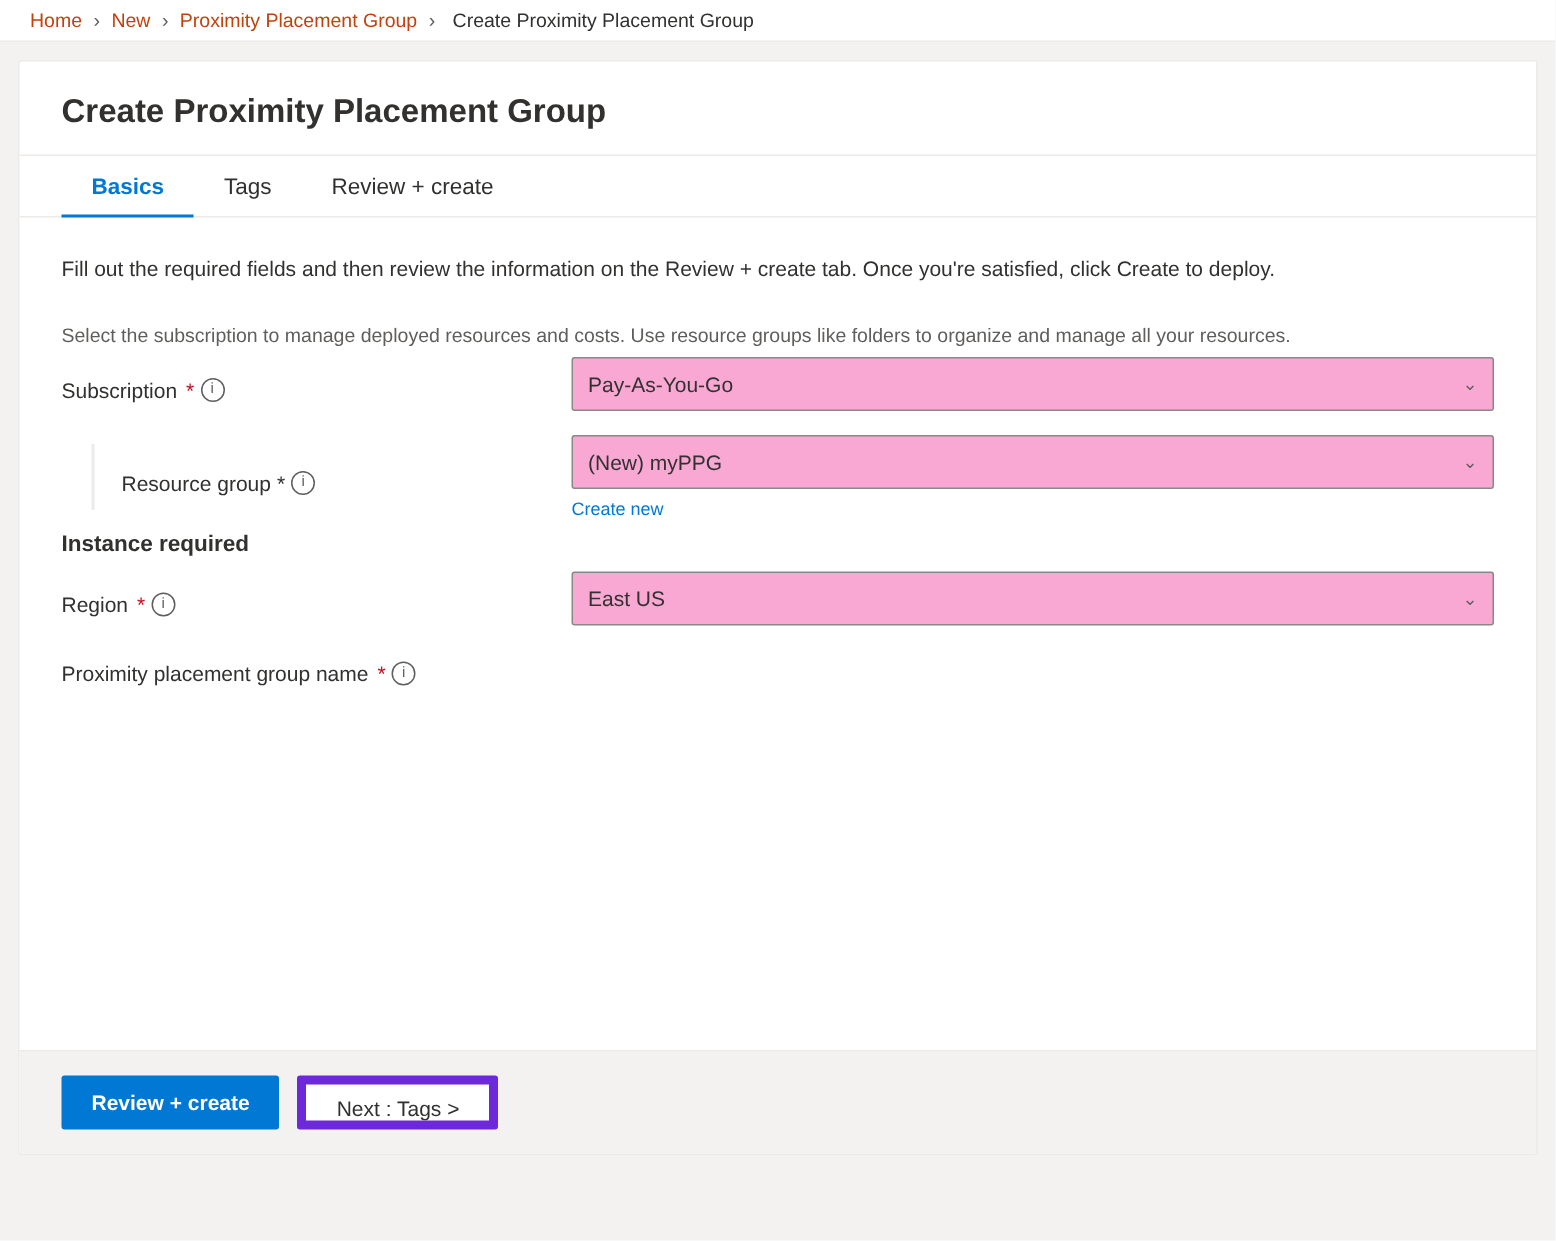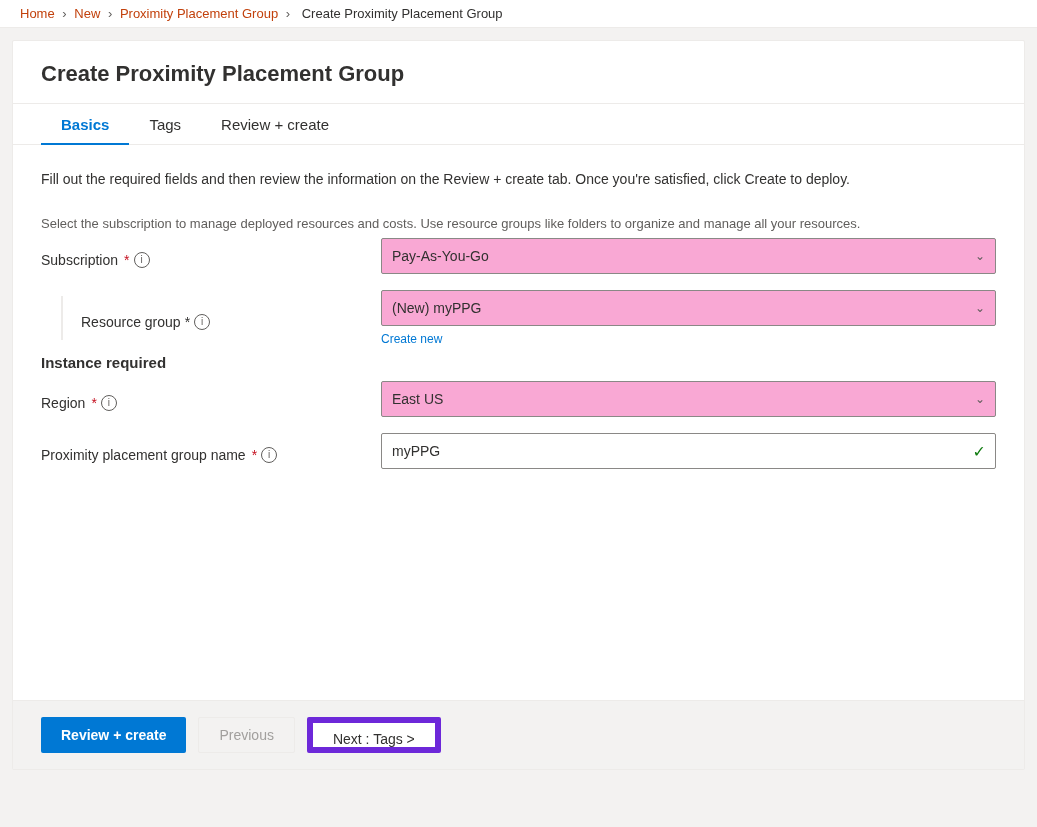--- a/index.html
+++ b/index.html
@@ -338,30 +338,23 @@
           </div>
         </div>
       </div>
 
       <div class="form-row">
         <div class="label-col">
           <span>Proximity placement group name</span>
           <span class="required">*</span>
           <i class="info-icon">i</i>
         </div>
-        <div class="input-col">
-          <div class="input-wrapper">
-            <input type="text" class="text-input" value="myPPG" style="">
-            <span class="input-valid-icon">✓</span>
-          </div>
-        </div>
       </div>
     </div>
 
   </div>
 
   <div class="footer">
     <button class="btn-primary">Review + create</button>
-    <button class="btn-disabled">Previous</button>
     <button class="btn-secondary">Next : Tags &gt;</button>
   </div>
 
 </div>
 
 </body></html>

